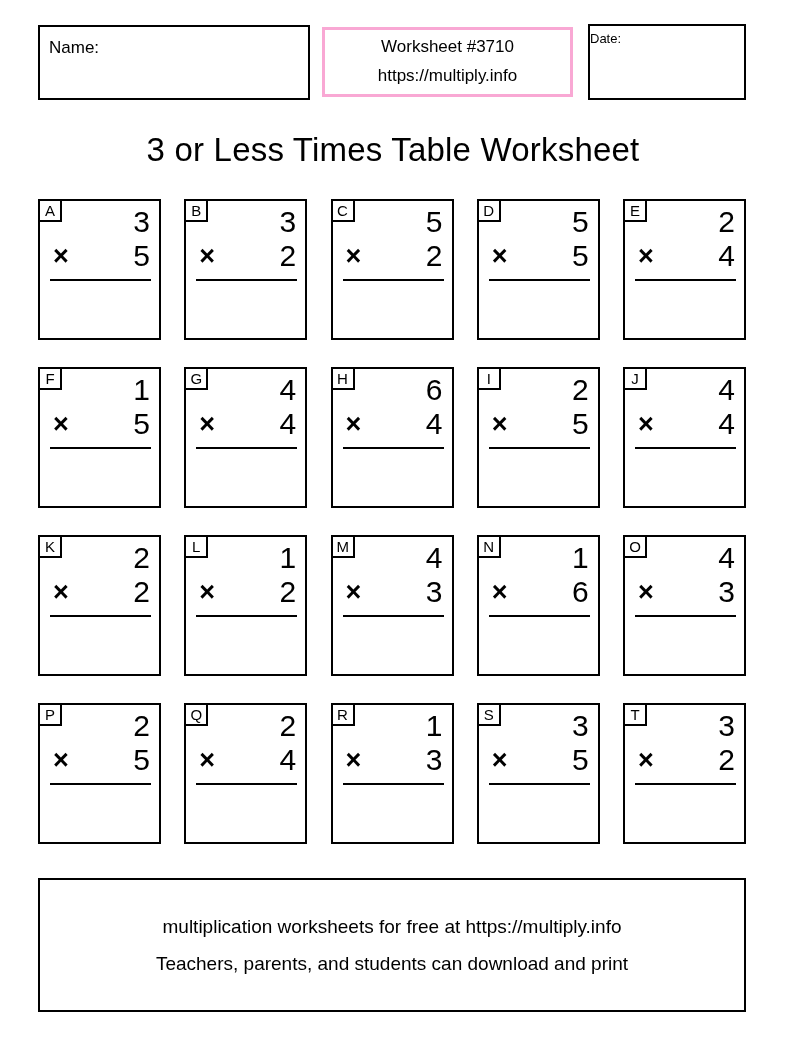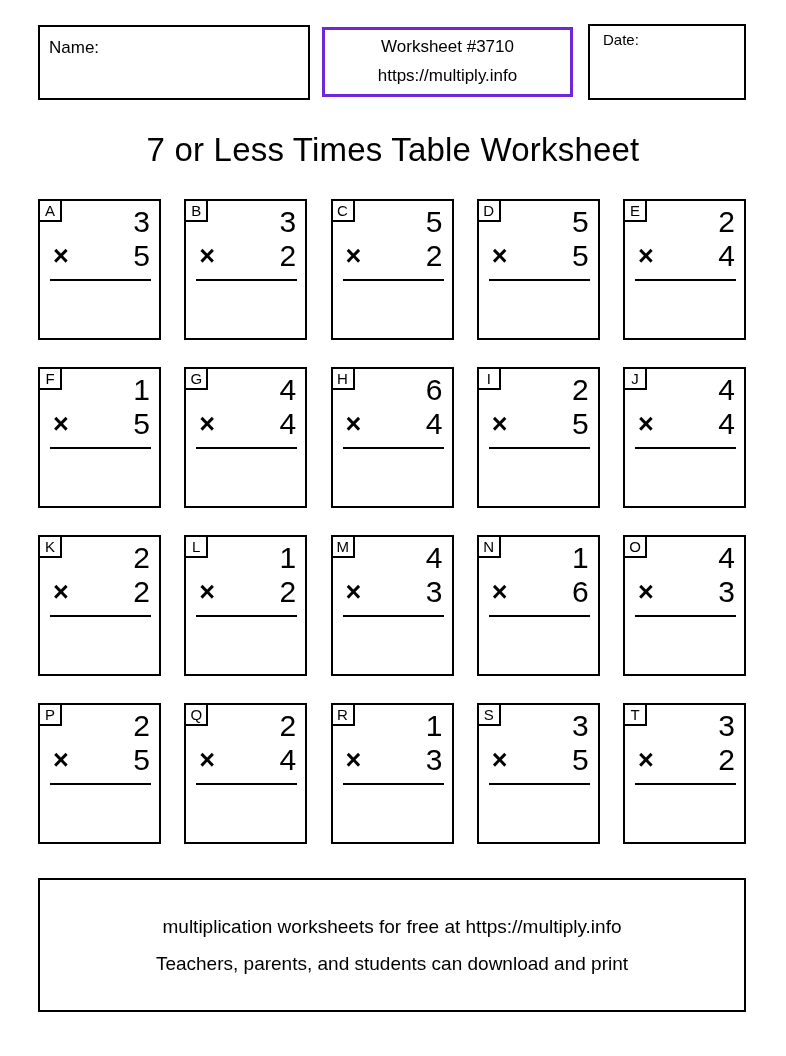--- a/index.html
+++ b/index.html
@@ -18,32 +18,32 @@
   .name-box {
     position: absolute; left: 38px; top: 25px;
     width: 272px; height: 75px;
     border: 2px solid #000;
     padding: 11px 9px;
     font-size: 17px;
   }
   .ws-box {
     position: absolute; left: 322px; top: 27px;
     width: 251px; height: 70px;
-    border: 3px solid #6d28d9;
+    border: 3px solid #f9a8d4;
     display: flex; flex-direction: column;
     align-items: center; justify-content: center;
     font-size: 17px; line-height: 1.7;
     text-align: center;
   }
   .date-box {
     position: absolute; left: 588px; top: 24px;
     width: 158px; height: 76px;
     border: 2px solid #000;
-    padding: 5px 13px;
-    font-size: 15px;
+    padding: 5px 0;
+    font-size: 13px;
   }
 
   
   .title {
     position: absolute; left: 0; top: 131px;
     width: 100%;
     text-align: center;
     font-size: 33px;
     font-weight: 500;
     letter-spacing: 0.2px;
@@ -123,21 +123,21 @@
 
   <div class="ws-box">
     <div>Worksheet #3710</div>
     <div>https://multiply.info</div>
   </div>
 
   <div class="date-box">
     <span>Date:</span>
   </div>
 
-  <div class="title">7 or Less Times Table Worksheet</div>
+  <div class="title">3 or Less Times Table Worksheet</div>
 
   <div class="grid" id="problems-grid">
     <div class="cell">
       <div class="cell-label">A</div>
       <div class="num1">3</div>
       <div class="row2">
         <span class="times">×</span>
         <span class="num2">5</span>
       </div>
       <div class="hline"></div>

